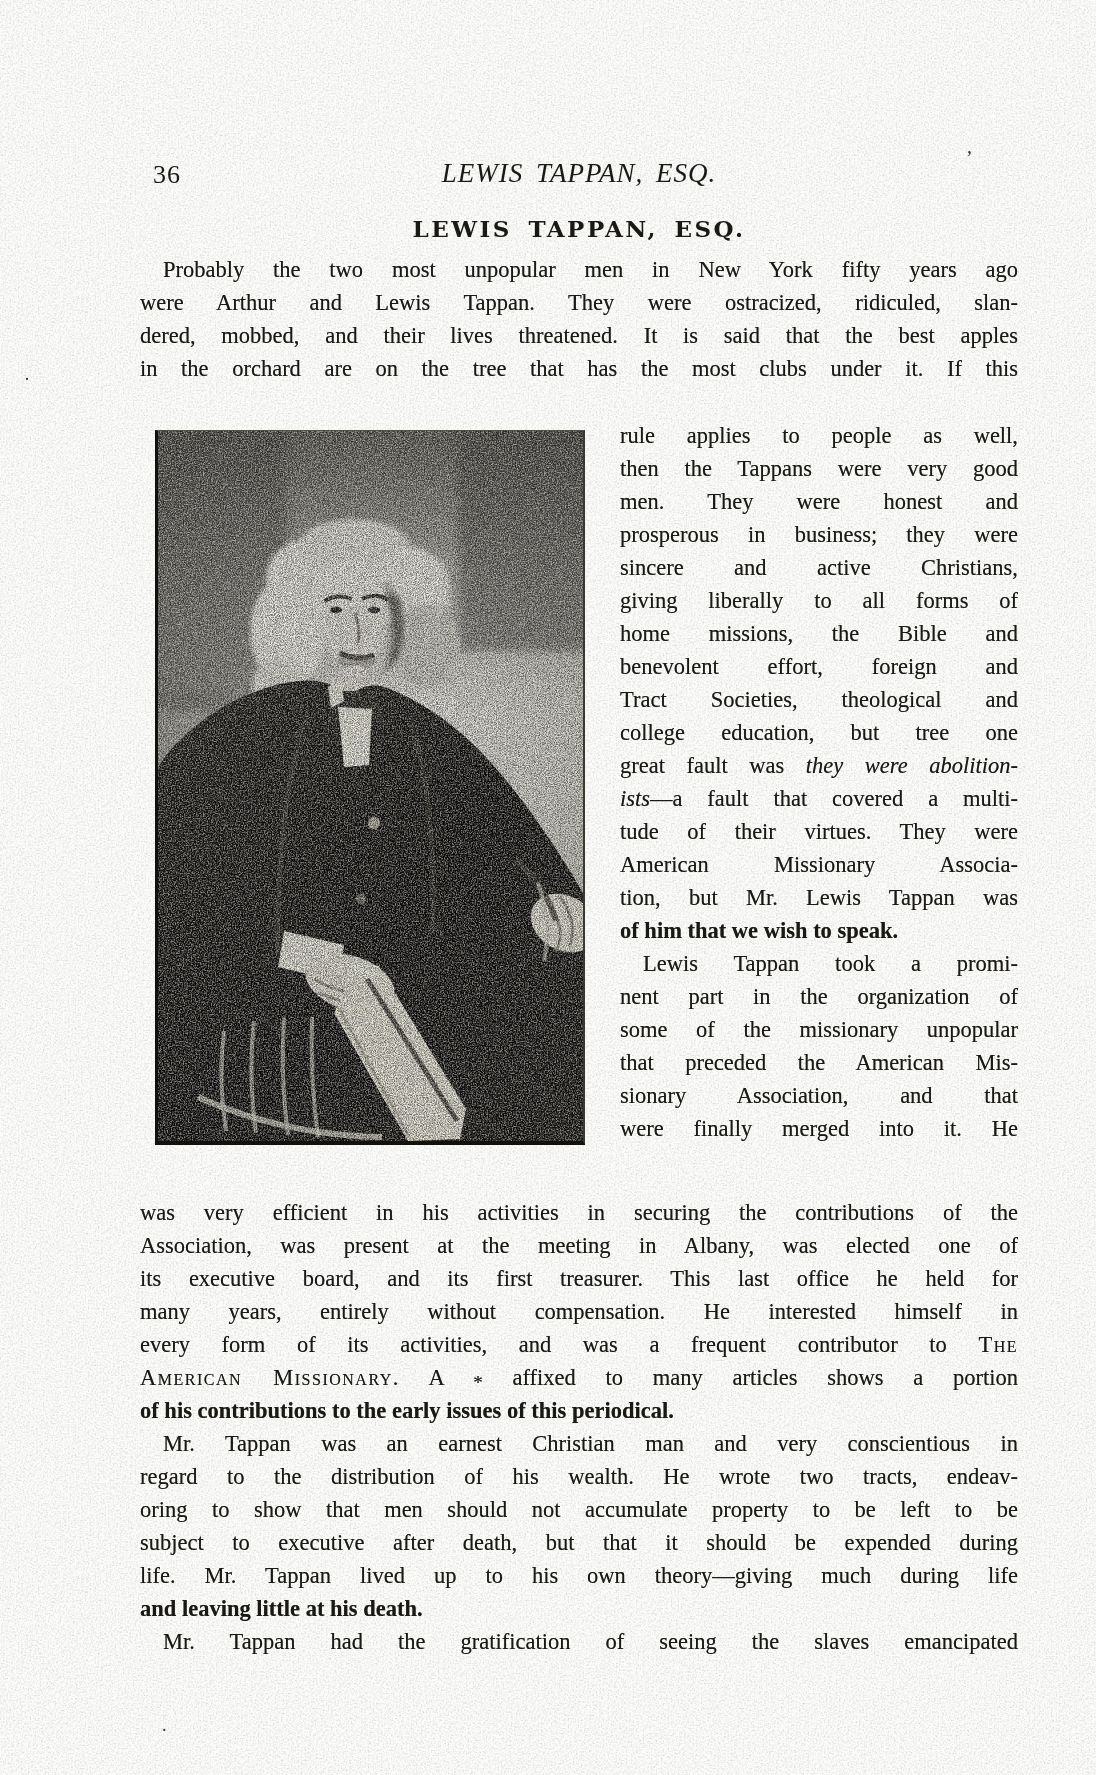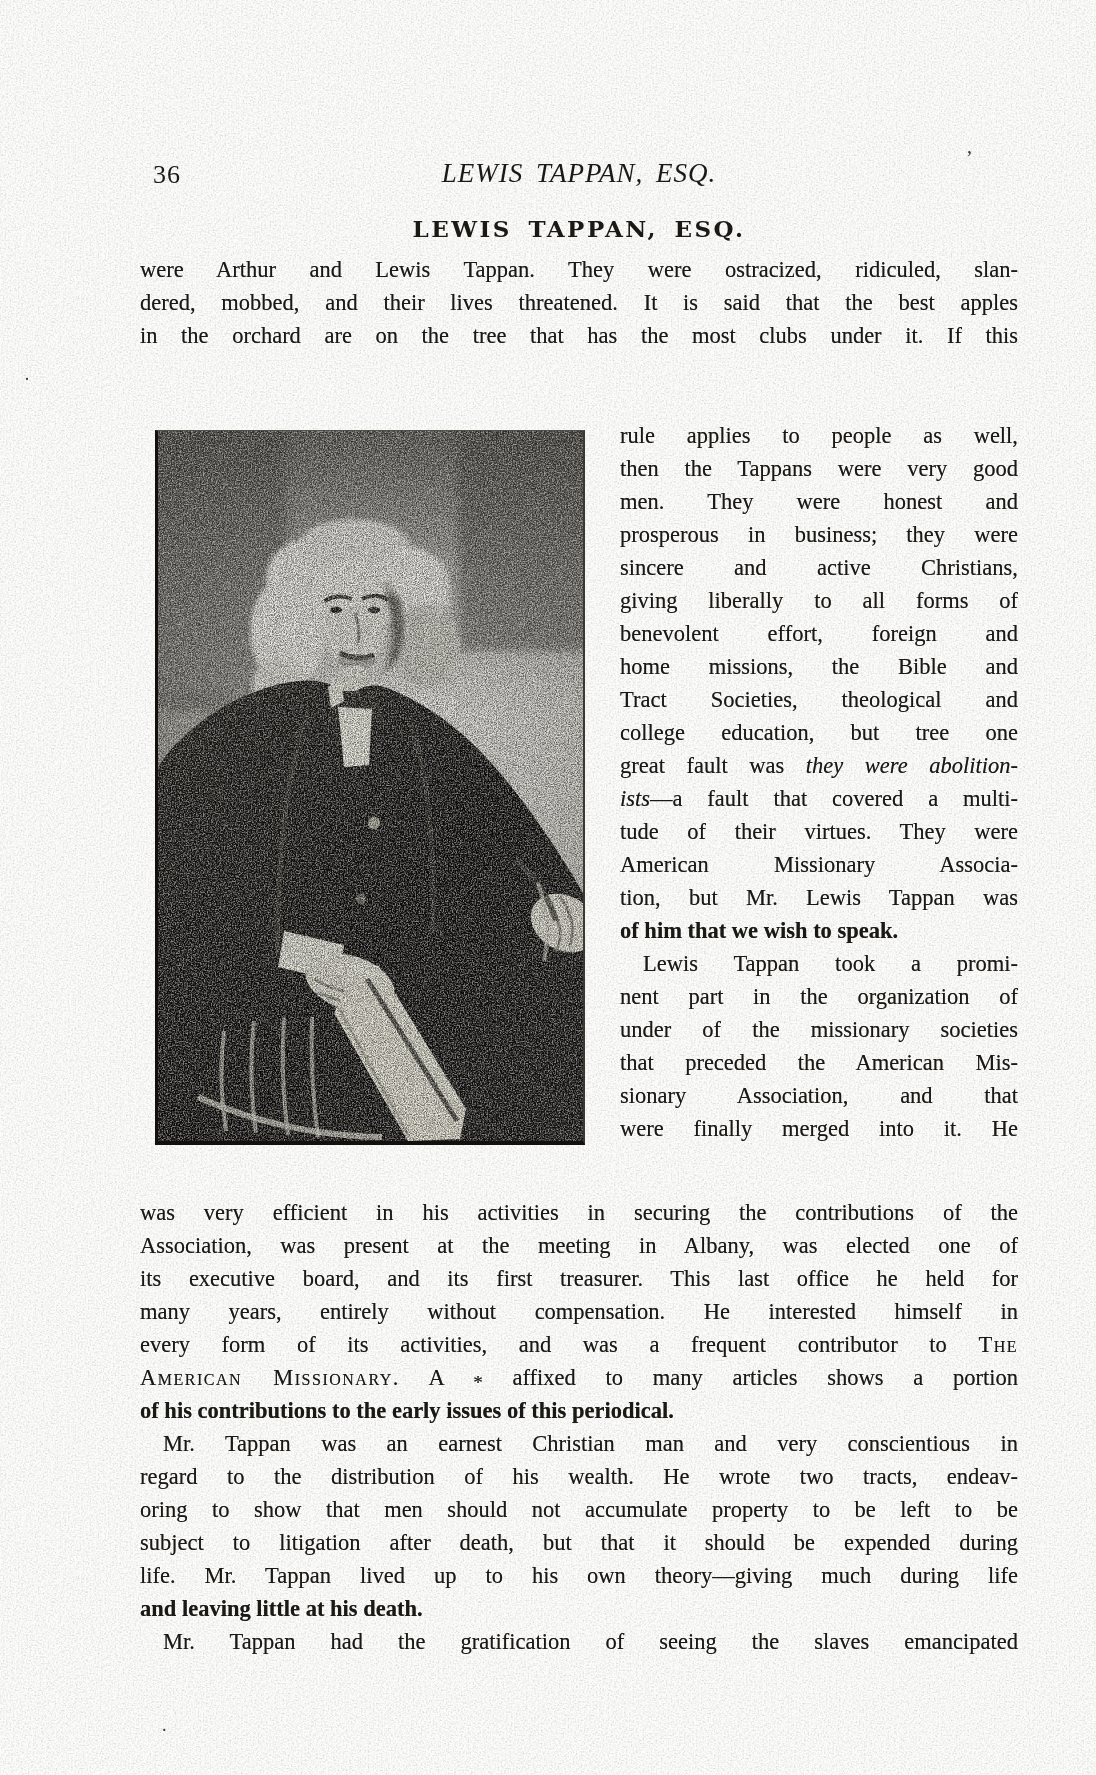--- a/index.html
+++ b/index.html
@@ -64,20 +64,21 @@
 <div class="page">
 
   <header class="content-abs pagehead">
     <span class="pageno">36</span>
     <span class="runhead">LEWIS TAPPAN, ESQ.</span>
   </header>
 
   <h1 class="content-abs title">LEWIS TAPPAN, ESQ.</h1>
 
   <section class="content-abs p1">
+      <div class="line indent"><span>Probably the two most unpopular men in New York fifty years ago</span></div>
       <div class="line"><span>were Arthur and Lewis Tappan. They were ostracized, ridiculed, slan-</span></div>
       <div class="line"><span>dered, mobbed, and their lives threatened. It is said that the best apples</span></div>
       <div class="line"><span>in the orchard are on the tree that has the most clubs under it. If this</span></div>
     </section>
 
   <section class="content-abs twocol">
     <div class="col-left">
       <figure class="portrait" role="img" aria-label="Engraved halftone portrait of Lewis Tappan, an elderly man with white side hair, dark coat and white cravat, seated holding a rolled document">
         <svg viewBox="0 0 425 710" preserveAspectRatio="none">
           <defs>
@@ -179,53 +180,53 @@
         </svg>
       </figure>
     </div>
     <div class="col-right">
         <div class="line"><span>rule applies to people as well,</span></div>
         <div class="line"><span>then the Tappans were very good</span></div>
         <div class="line"><span>men. They were honest and</span></div>
         <div class="line"><span>prosperous in business; they were</span></div>
         <div class="line"><span>sincere and active Christians,</span></div>
         <div class="line"><span>giving liberally to all forms of</span></div>
+        <div class="line"><span>home missions, the Bible and</span></div>
         <div class="line"><span>benevolent effort, foreign and</span></div>
-        <div class="line"><span>home missions, the Bible and</span></div>
         <div class="line"><span>Tract Societies, theological and</span></div>
         <div class="line"><span>college education, but tree one</span></div>
         <div class="line"><span>great fault was </span><span class="it">they were abolition-</span></div>
         <div class="line"><span class="it">ists</span><span>—a fault that covered a multi-</span></div>
         <div class="line"><span>tude of their virtues. They were</span></div>
         <div class="line"><span>American Missionary Associa-</span></div>
         <div class="line"><span>tion, but Mr. Lewis Tappan was</span></div>
         <div class="line last"><span>of him that we wish to speak.</span></div>
         <div class="line indent"><span>Lewis Tappan took a promi-</span></div>
         <div class="line"><span>nent part in the organization of</span></div>
-        <div class="line"><span>under of the missionary societies</span></div>
+        <div class="line"><span>some of the missionary unpopular</span></div>
         <div class="line"><span>that preceded the American Mis-</span></div>
         <div class="line"><span>sionary Association, and that</span></div>
         <div class="line"><span>were finally merged into it. He</span></div>
       </div>
   </section>
 
   <section class="content-abs p2">
       <div class="line"><span>was very efficient in his activities in securing the contributions of the</span></div>
       <div class="line"><span>Association, was present at the meeting in Albany, was elected one of</span></div>
       <div class="line"><span>its executive board, and its first treasurer. This last office he held for</span></div>
       <div class="line"><span>many years, entirely without compensation. He interested himself in</span></div>
       <div class="line"><span>every form of its activities, and was a frequent contributor to </span><span class="sc">The</span></div>
       <div class="line"><span class="sc">American Missionary.</span><span> A </span><span class="sub">*</span><span> affixed to many articles shows a portion</span></div>
       <div class="line last"><span>of his contributions to the early issues of this periodical.</span></div>
     </section>
   <section class="content-abs p3">
       <div class="line indent"><span>Mr. Tappan was an earnest Christian man and very conscientious in</span></div>
       <div class="line"><span>regard to the distribution of his wealth. He wrote two tracts, endeav-</span></div>
       <div class="line"><span>oring to show that men should not accumulate property to be left to be</span></div>
-      <div class="line"><span>subject to litigation after death, but that it should be expended during</span></div>
+      <div class="line"><span>subject to executive after death, but that it should be expended during</span></div>
       <div class="line"><span>life. Mr. Tappan lived up to his own theory—giving much during life</span></div>
       <div class="line last"><span>and leaving little at his death.</span></div>
     </section>
   <section class="content-abs p4">
       <div class="line indent"><span>Mr. Tappan had the gratification of seeing the slaves emancipated</span></div>
     </section>
 
   <span class="artifact a-topright">’</span>
   <span class="artifact a-leftmargin">·</span>
   <span class="artifact a-bottomleft">.</span>

